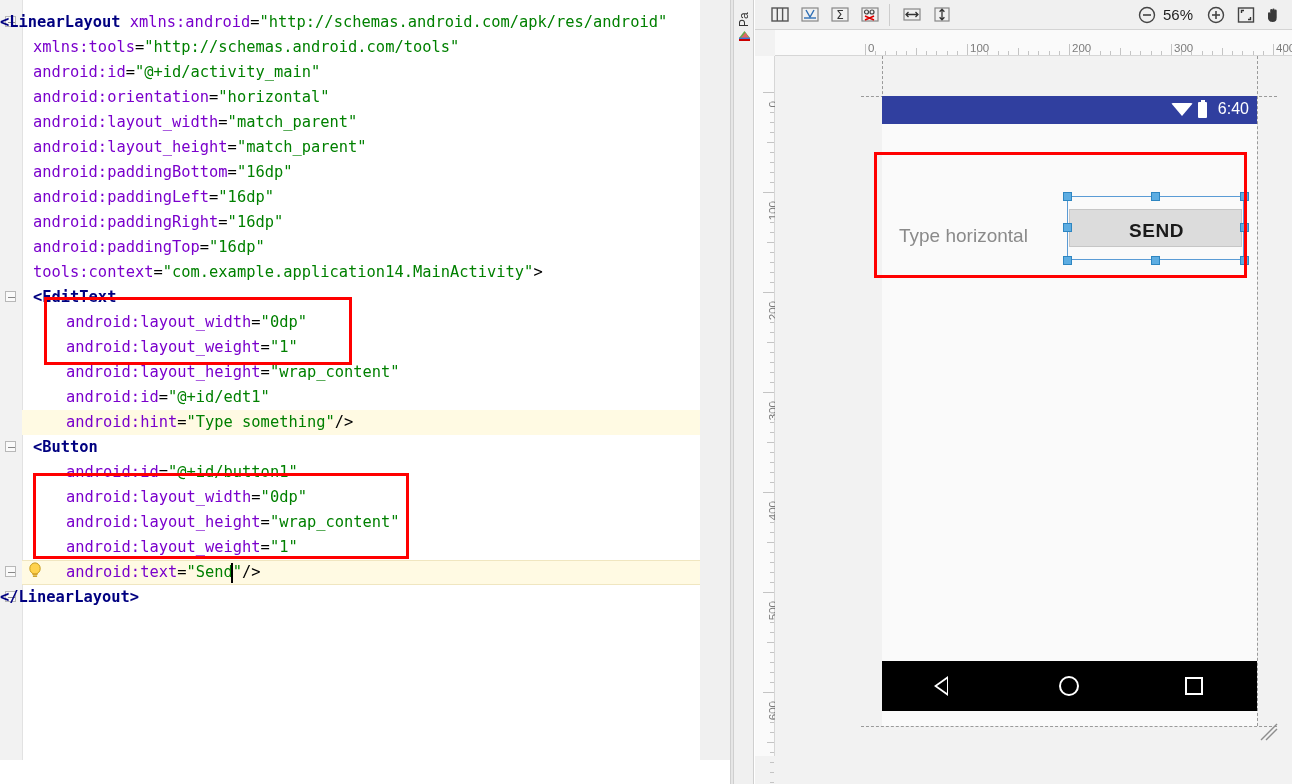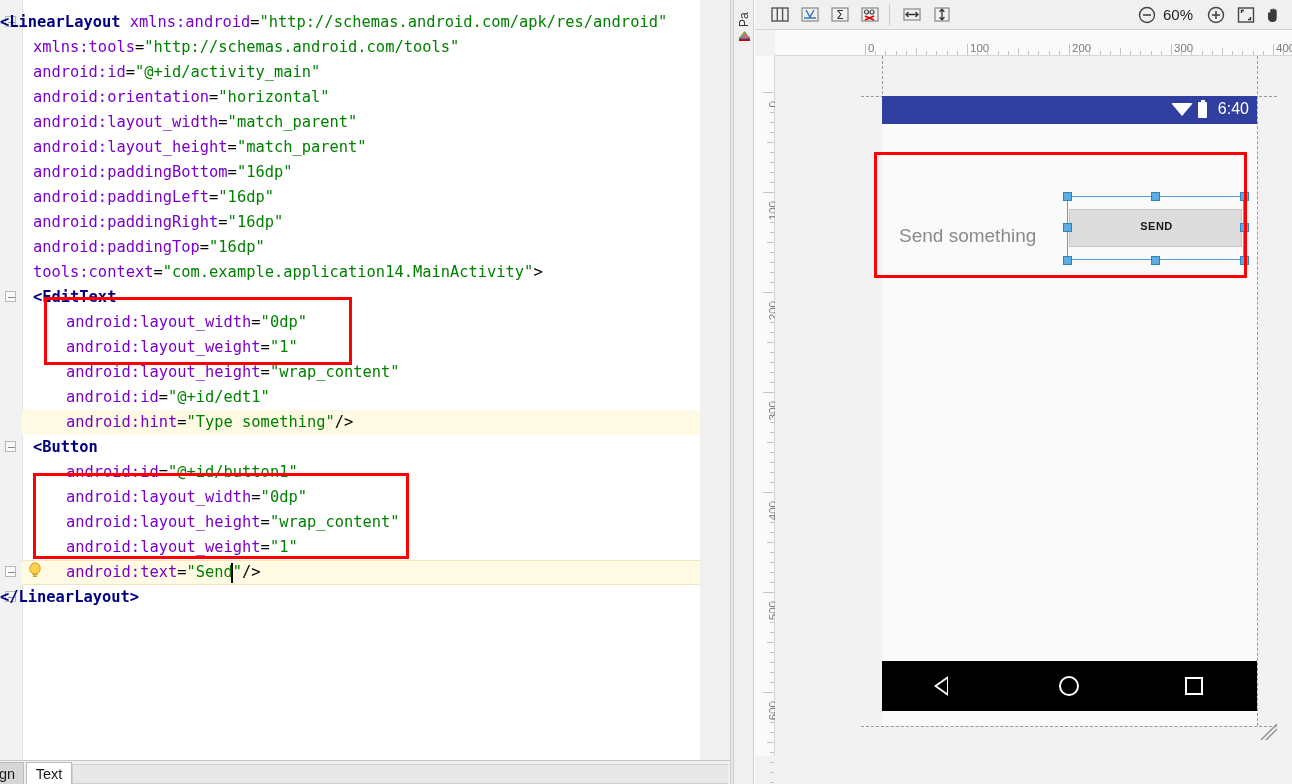--- a/index.html
+++ b/index.html
@@ -76,21 +76,21 @@
   .statusbar{position:absolute;left:0;top:0;width:375px;height:28px;background:#303f9f;}
   .sb-time{position:absolute;right:8px;top:4px;font-size:16px;color:#fff;}
   .sb-batt{position:absolute;right:50px;top:6px;width:9px;height:16px;background:#fff;border-radius:1px;}
   .sb-batt:before{content:"";position:absolute;left:2.5px;top:-2.5px;width:4px;height:2.5px;background:#fff;}
   .sb-wifi{position:absolute;right:64px;top:7px;width:0;height:0;border-left:11px solid transparent;border-right:11px solid transparent;border-top:13px solid #fff;border-radius:2px;}
   .appbar{position:absolute;left:0;top:28px;width:375px;height:57px;background:#3f51b5;}
   .appbar-title{position:absolute;left:16px;top:17px;font-size:19px;color:#ffffff;font-family:"Liberation Sans",sans-serif;}
   .content{position:absolute;left:0;top:85px;width:375px;height:480px;background:#fafafa;}
   .hint{position:absolute;left:17px;top:44px;font-size:19px;color:#8a8a8a;}
   .sendbtn{position:absolute;left:187px;top:28px;width:173px;height:38px;background:#dcdcdc;border:1px solid #c6c6c6;box-sizing:border-box;}
-  .sendbtn span{position:absolute;left:0;top:10px;width:173px;text-align:center;font-size:11px;font-weight:bold;color:#1a1a1a;letter-spacing:0.5px;}
+  .sendbtn span{position:absolute;left:0;top:10px;width:173px;text-align:center;font-size:19px;font-weight:bold;color:#1a1a1a;letter-spacing:0.5px;}
   .selbox{position:absolute;left:185px;top:15px;width:177px;height:64px;border:1px solid #5a9bd5;box-sizing:border-box;}
   .handle{position:absolute;width:9px;height:9px;background:#5dade2;border:1px solid #2e86c1;box-sizing:border-box;}
   .navbar{position:absolute;left:0;top:565px;width:375px;height:50px;background:#000000;}
   .nav-back{position:absolute;left:52px;top:15px;width:0;height:0;border-top:10px solid transparent;border-bottom:10px solid transparent;border-right:14px solid #ffffff;}
   .nav-back-in{position:absolute;left:55px;top:18px;width:0;height:0;border-top:7px solid transparent;border-bottom:7px solid transparent;border-right:10px solid #000;}
   .nav-home{position:absolute;left:177px;top:15px;width:20px;height:20px;border:2px solid #fff;border-radius:50%;box-sizing:border-box;}
   .nav-rec{position:absolute;left:303px;top:16px;width:18px;height:18px;border:2px solid #fff;box-sizing:border-box;}
 
   .resize-handle{position:absolute;left:484px;top:666px;width:20px;height:20px;}
 
@@ -128,25 +128,20 @@
 
     <div class="marker-strip">
       
       
       
       
       
     </div>
   </div>
 
-  <div class="bottom-bar">
-    <div class="tab inactive">gn</div>
-    <div class="tab active">Text</div>
-    <div class="tab-rest"></div>
-  </div>
 
   <div class="splitter"></div>
 
   <div class="palette-tab">
     <div class="palette-label">Pa</div>
     <div class="palette-ico">
       <svg width="15" height="15" viewBox="0 0 15 15">
         <path d="M2 10 L7.5 3 L13 10 Z" fill="#6aa84f"></path>
         <path d="M4 10 L8.5 4.5 L12 10 Z" fill="#e06666"></path>
         <path d="M2 11 L13 11 L13 13 L2 13 Z" fill="#cc0000"></path>
@@ -205,21 +200,21 @@
           <path d="M11 4.5 L11 14.5 M8.6 6.8 L11 4.3 L13.4 6.8 M8.6 12.2 L11 14.7 L13.4 12.2" fill="none" stroke="#333" stroke-width="1.3"></path>
         </svg>
       </div>
 
       <div class="tbtn" style="left:381px;">
         <svg width="22" height="20" viewBox="0 0 22 20">
           <circle cx="11" cy="10" r="7.5" fill="none" stroke="#444" stroke-width="1.4"></circle>
           <line x1="7" y1="10" x2="15" y2="10" stroke="#444" stroke-width="1.6"></line>
         </svg>
       </div>
-      <div class="zoom-lbl" style="left:408px;">60%</div>
+      <div class="zoom-lbl" style="left:408px;">56%</div>
 
       <div class="tbtn" style="left:450px;">
         <svg width="22" height="20" viewBox="0 0 22 20">
           <circle cx="11" cy="10" r="7.5" fill="none" stroke="#444" stroke-width="1.4"></circle>
           <line x1="7" y1="10" x2="15" y2="10" stroke="#444" stroke-width="1.6"></line>
           <line x1="11" y1="6" x2="11" y2="14" stroke="#444" stroke-width="1.6"></line>
         </svg>
       </div>
 
       <div class="tbtn" style="left:480px;">
@@ -376,21 +371,21 @@
       <div class="device">
 
         <div class="statusbar">
           <div class="sb-wifi"></div>
           <div class="sb-batt"></div>
           <div class="sb-time">6:40</div>
         </div>
 
 
         <div class="content">
-          <div class="hint">Send something</div>
+          <div class="hint">Type horizontal</div>
 
           <div class="sendbtn">
             <span>SEND</span>
           </div>
 
           <div class="selbox"></div>
           <div class="handle" style="left:181px;top:11px;"></div>
           <div class="handle" style="left:269px;top:11px;"></div>
           <div class="handle" style="left:358px;top:11px;"></div>
           <div class="handle" style="left:181px;top:42px;"></div>

